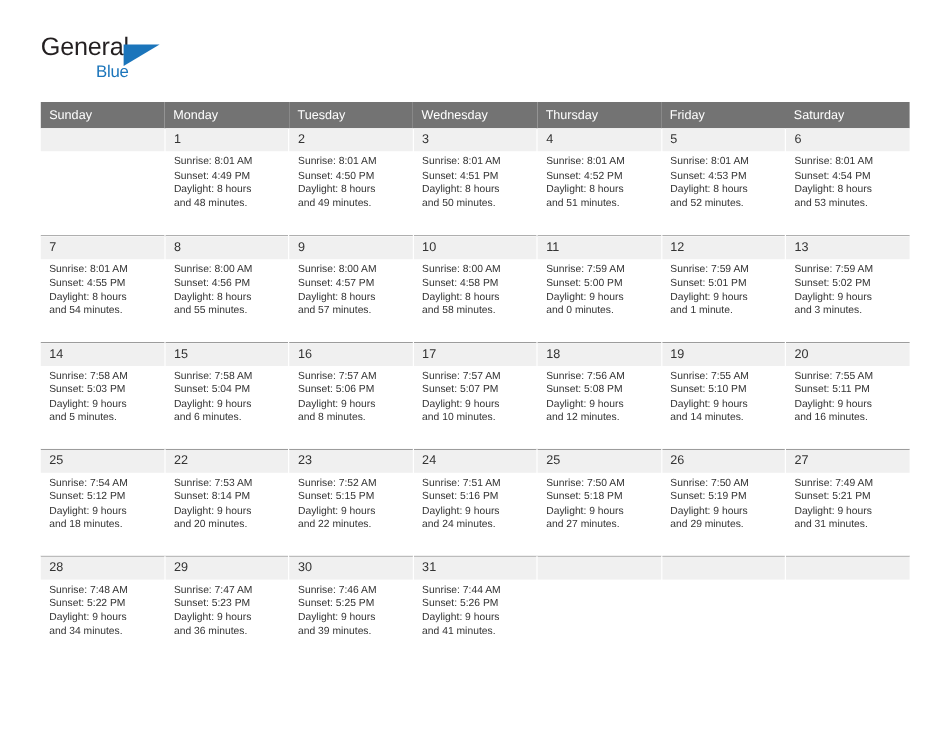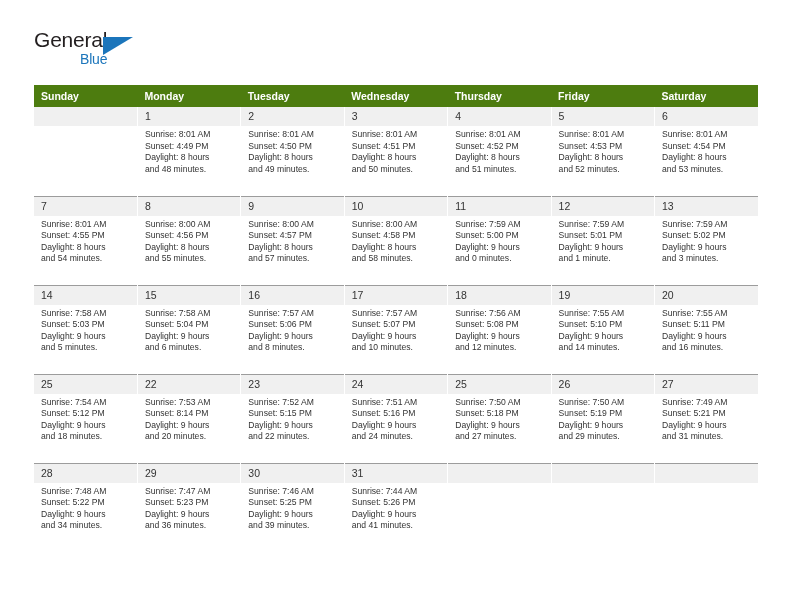--- a/index.html
+++ b/index.html
@@ -69,24 +69,24 @@
   }
 
   
   .cal {
     margin: 11px 34px 0 34px;
     width: 724px;
     border-collapse: collapse;
     table-layout: fixed;
   }
   .cal th {
-    background: #4d7c0f;
+    background: #737373;
     color: #ffffff;
     font-size: 10.5px;
-    font-weight: bold;
+    font-weight: normal;
     text-align: left;
     padding: 5px 0 5px 7px;
     height: 21px;
     border: none;
   }
   .cal td {
     vertical-align: top;
     width: 103.4px;
     height: 89px;
     padding: 0;

